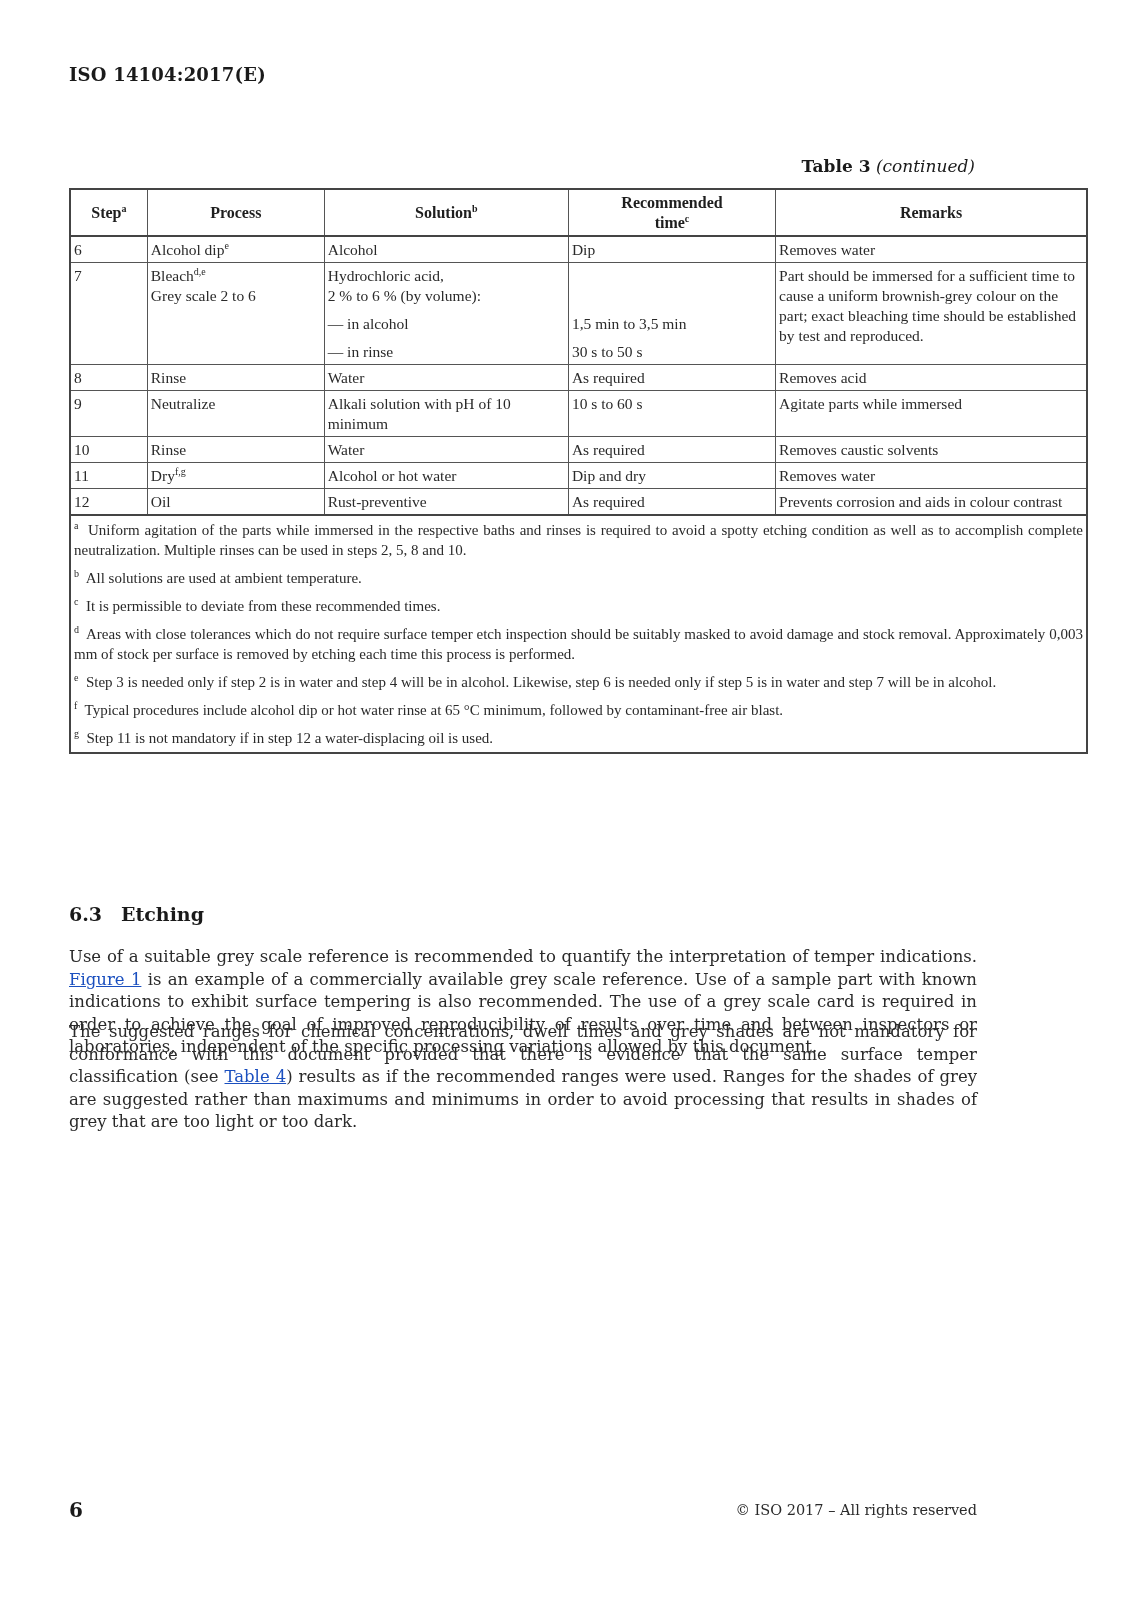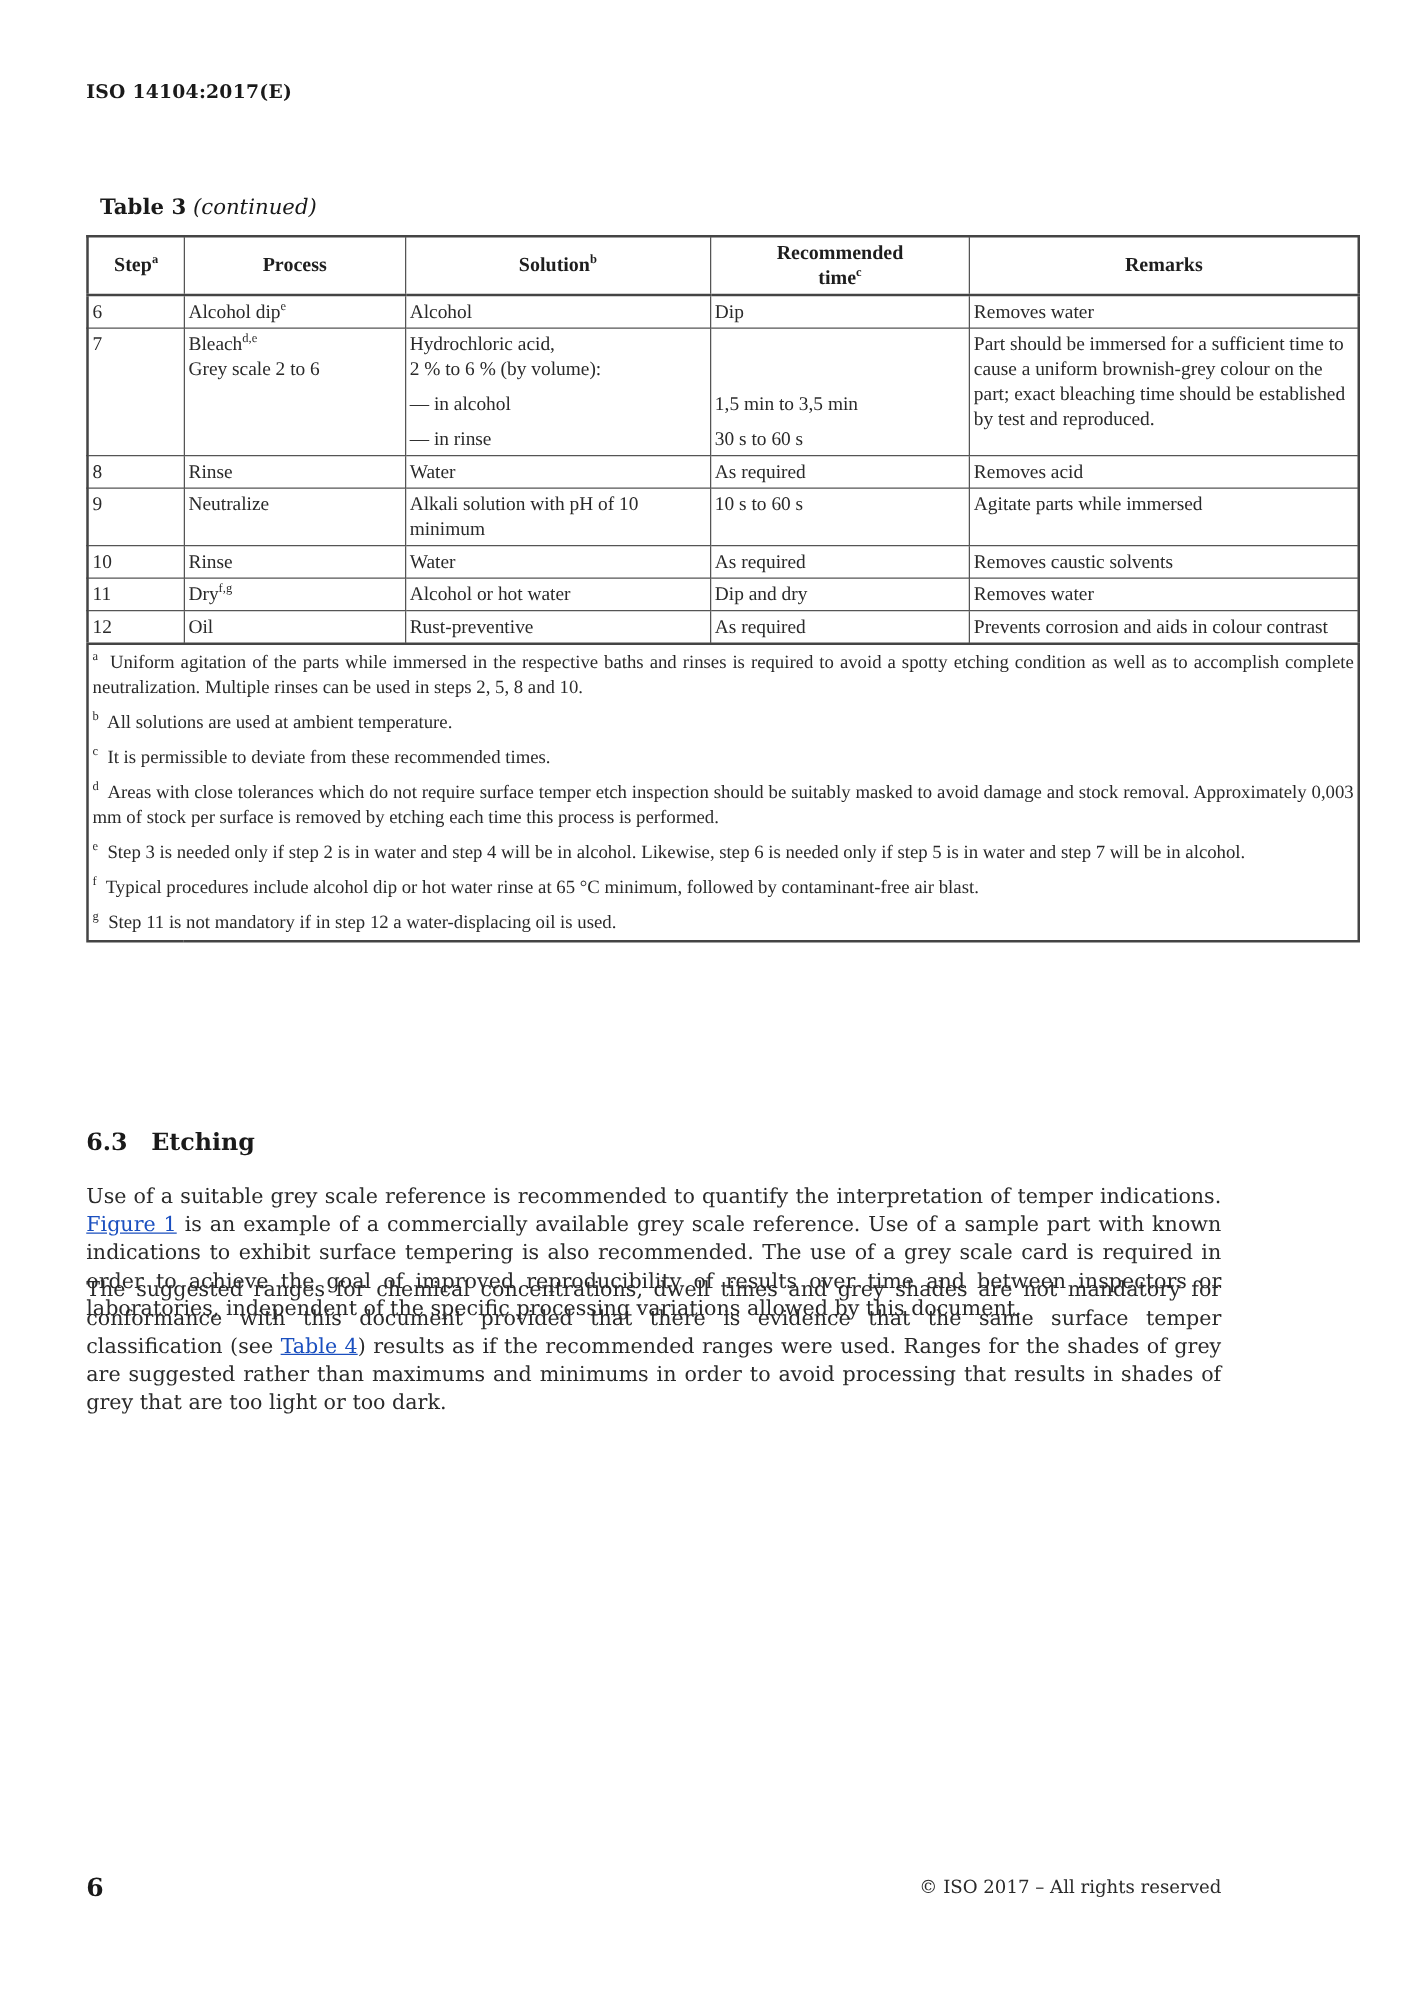--- a/index.html
+++ b/index.html
@@ -3,26 +3,26 @@
 <meta charset="utf-8">
 <style>
   html, body { margin: 0; padding: 0; background: #ffffff; }
   body {
     width: 1131px; height: 1600px; position: relative; overflow: hidden;
     font-family: "DejaVu Serif", "Liberation Serif", serif;
     color: #222222;
   }
   .doc-id {
     position: absolute; left: 69px; top: 64px;
-    font-family: "DejaVu Serif", serif; font-weight: bold; font-size: 15px;
+    font-family: "DejaVu Serif", serif; font-weight: bold; font-size: 18px;
     color: #1a1a1a; letter-spacing: 0.2px;
   }
   .table-caption {
-    position: absolute; left: 80px; width: 907px; top: 156px;
-    text-align: left; font-size: 17px; color: #1a1a1a;
+    position: absolute; left: 68px; width: 907px; top: 156px;
+    text-align: right; font-size: 17px; color: #1a1a1a;
   }
   .table-caption b { font-weight: bold; }
   .table-caption i { font-style: italic; }
 
   table.main {
     position: absolute; left: 69px; top: 188px; width: 1019px;
     border-collapse: collapse; font-size: 15.5px; line-height: 20px;
     font-family: Liberation Serif, serif; color: #2a2a2a;
   }
   table.main th, table.main td {
@@ -112,21 +112,21 @@
         <span class="sub">— in alcohol</span>
         <span class="gap"></span>
         <span class="sub">— in rinse</span>
       </td>
       <td>
         <span class="sub">&nbsp;</span>
           <span class="sub">&nbsp;</span>
         <span class="gap"></span>
         <span class="sub">1,5 min to 3,5 min</span>
         <span class="gap"></span>
-        <span class="sub">30 s to 60 s</span>
+        <span class="sub">30 s to 50 s</span>
       </td>
       <td>Part should be immersed for a sufficient time to cause a uniform brownish-grey colour on the part; exact bleaching time should be established by test and reproduced.</td>
     </tr>
     <tr>
       <td>8</td>
       <td>Rinse</td>
       <td>Water</td>
       <td>As required</td>
       <td>Removes acid</td>
     </tr>

